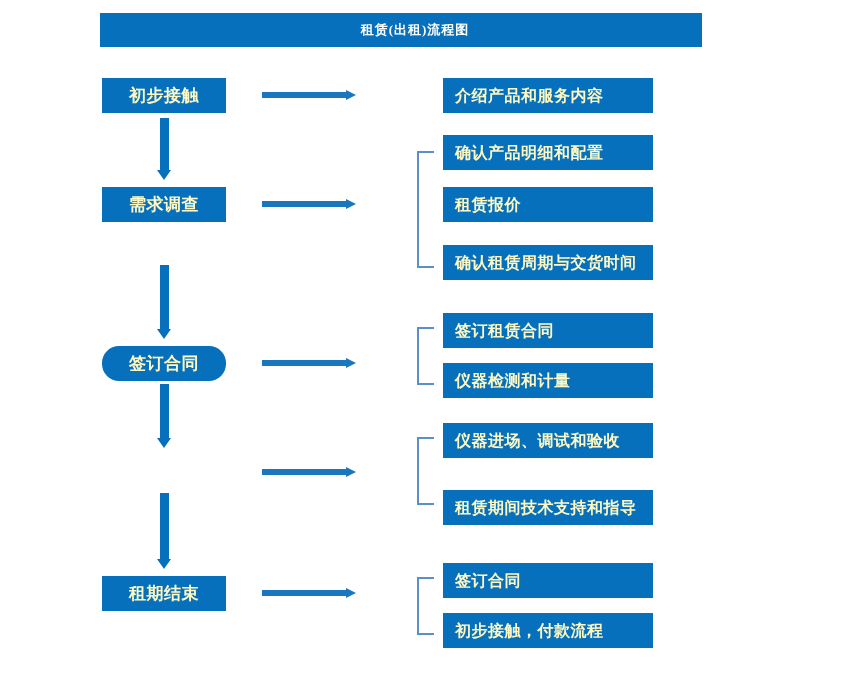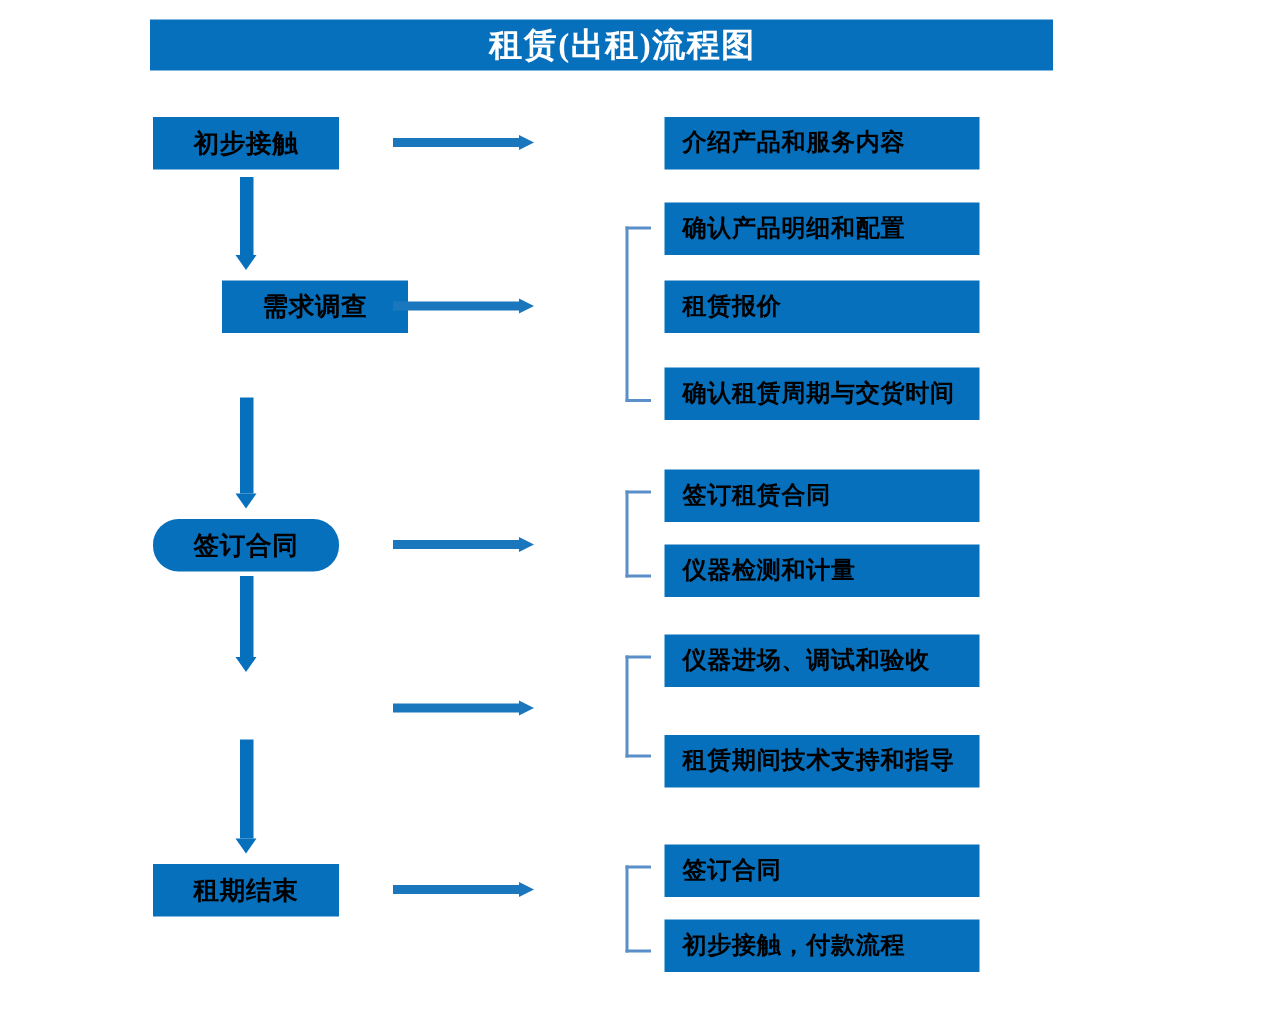--- a/index.html
+++ b/index.html
@@ -21,35 +21,35 @@
 
   
   .title-bar {
     position: absolute;
     left: 100px;
     top: 13px;
     width: 602px;
     height: 34px;
     background: #0770bd;
     color: #ffffff;
-    font-size: 22px;
+    font-size: 13px;
     font-weight: bold;
     letter-spacing: 1px;
     display: flex;
     align-items: center;
     justify-content: center;
     box-sizing: border-box;
     padding-left: 28px;
   }
 
   
   .node {
     position: absolute;
     background: #0770bd;
-    color: #000000;
+    color: #fef9c3;
     font-weight: bold;
     display: flex;
     align-items: center;
     box-sizing: border-box;
     letter-spacing: 0.5px;
     line-height: 1;
   }
   .node.stage {
     left: 102px;
     width: 124px;
@@ -139,21 +139,21 @@
     <div class="head"></div>
   </div>
 
   <div class="node task" style="top:78px;">介绍产品和服务内容</div>
 
   <div class="v-arrow" style="top:118px; height:62px;">
     <div class="shaft" style="height:52px;"></div>
     <div class="head"></div>
   </div>
 
-  <div class="node stage" style="top:187px;margin-left:46px;">需求调查</div>
+  <div class="node stage" style="top:187px;">需求调查</div>
 
   <div class="h-arrow" style="top:199px; width:94px;">
     <div class="shaft" style="width:84px;"></div>
     <div class="head"></div>
   </div>
 
   <div class="bracket" style="top:151px; height:117px;"></div>
 
   <div class="node task" style="top:135px;">确认产品明细和配置</div>
   <div class="node task" style="top:187px;">租赁报价</div>

